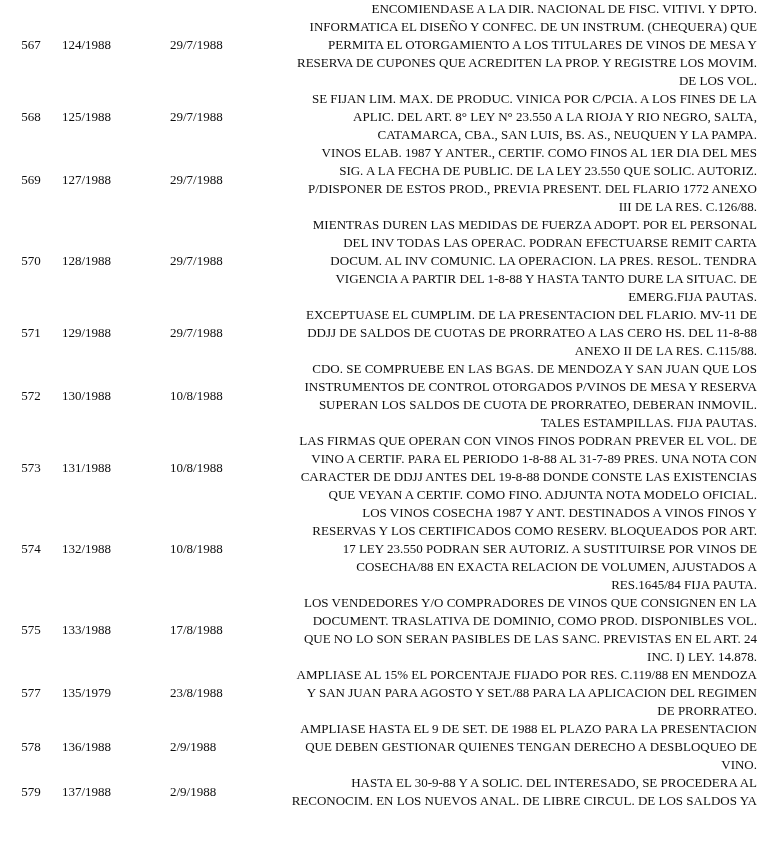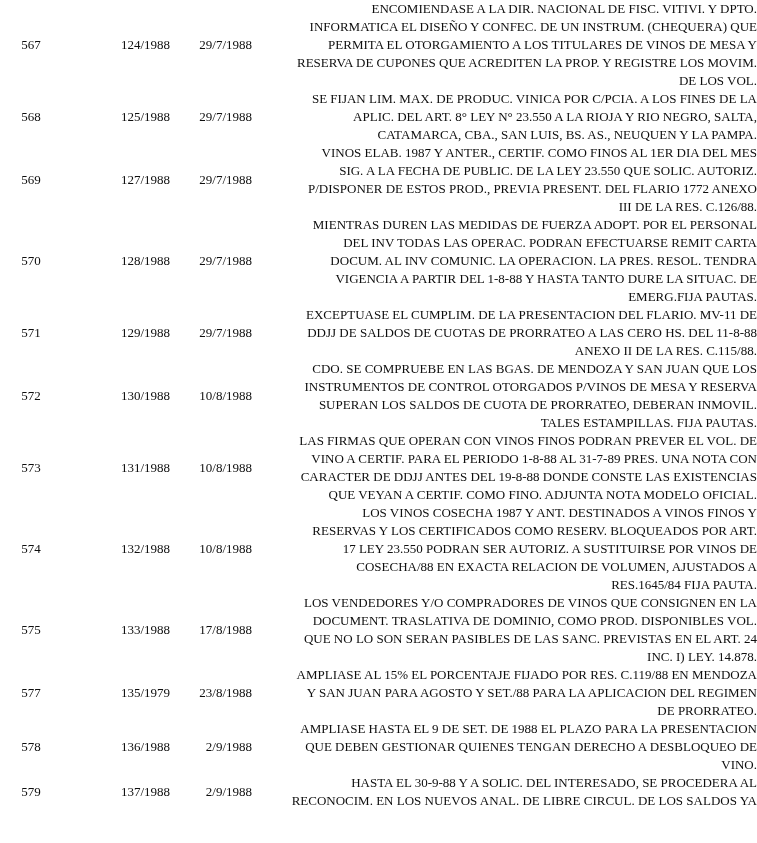--- a/index.html
+++ b/index.html
@@ -32,25 +32,25 @@
   col.c1 { width: 62px; }
   col.c2 { width: 108px; }
   col.c3 { width: 82px; }
   col.c4 { width: 505px; }
   td.num {
     padding-left: 16px;
     text-align: center;
     white-space: nowrap;
   }
   td.res {
-    text-align: right;
+    text-align: left;
     white-space: nowrap;
   }
   td.date {
-    text-align: right;
+    text-align: left;
     padding-right: 16px;
     white-space: nowrap;
     margin-top: 44px;
   }
   td.desc {
     white-space: pre;
     text-align: right;
   }
 </style>
 </head>

